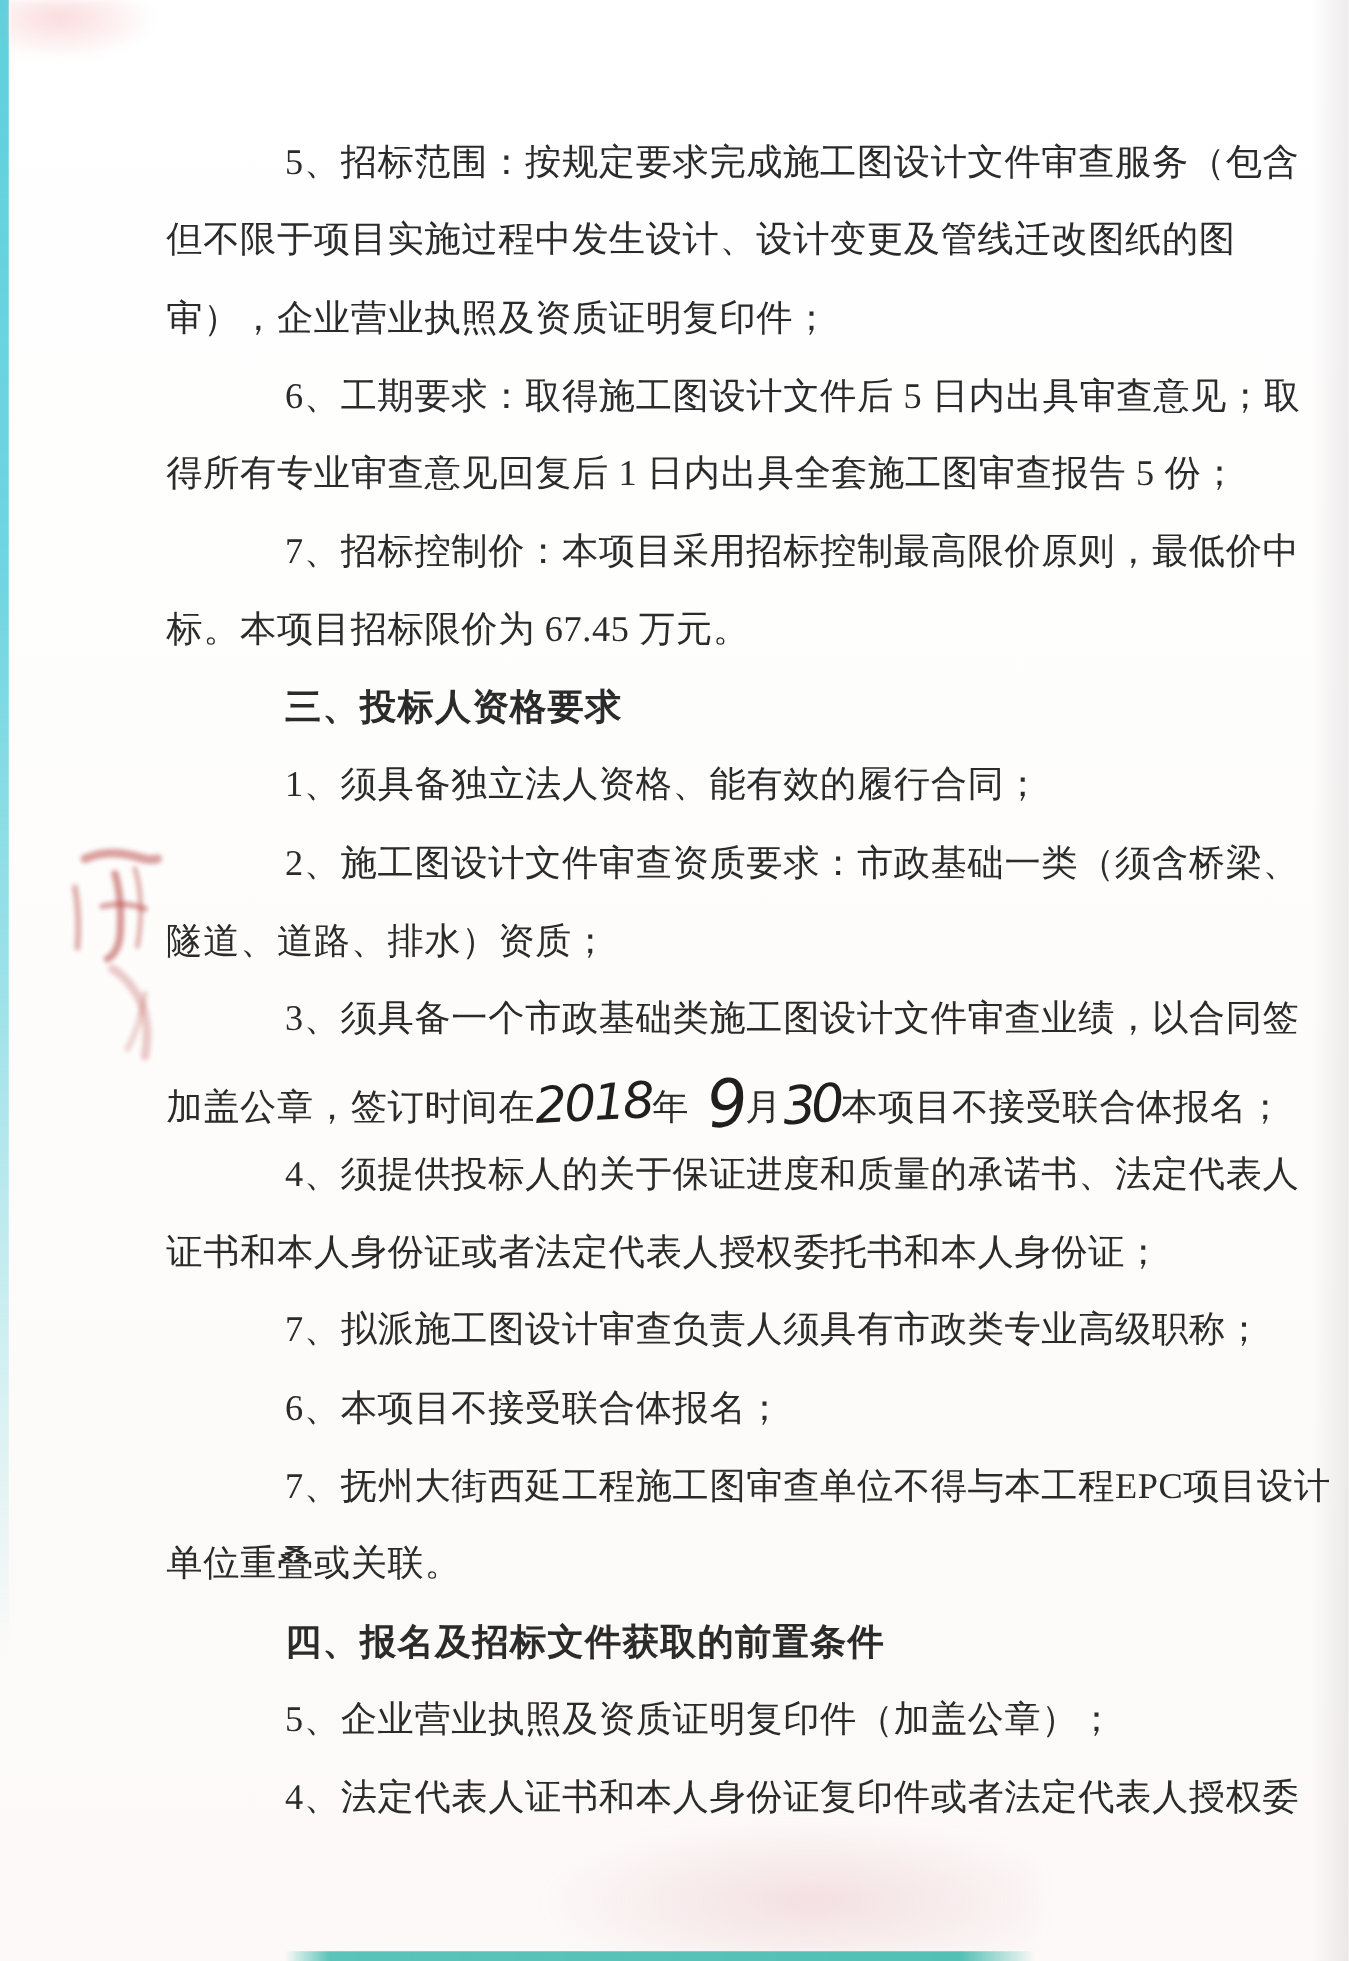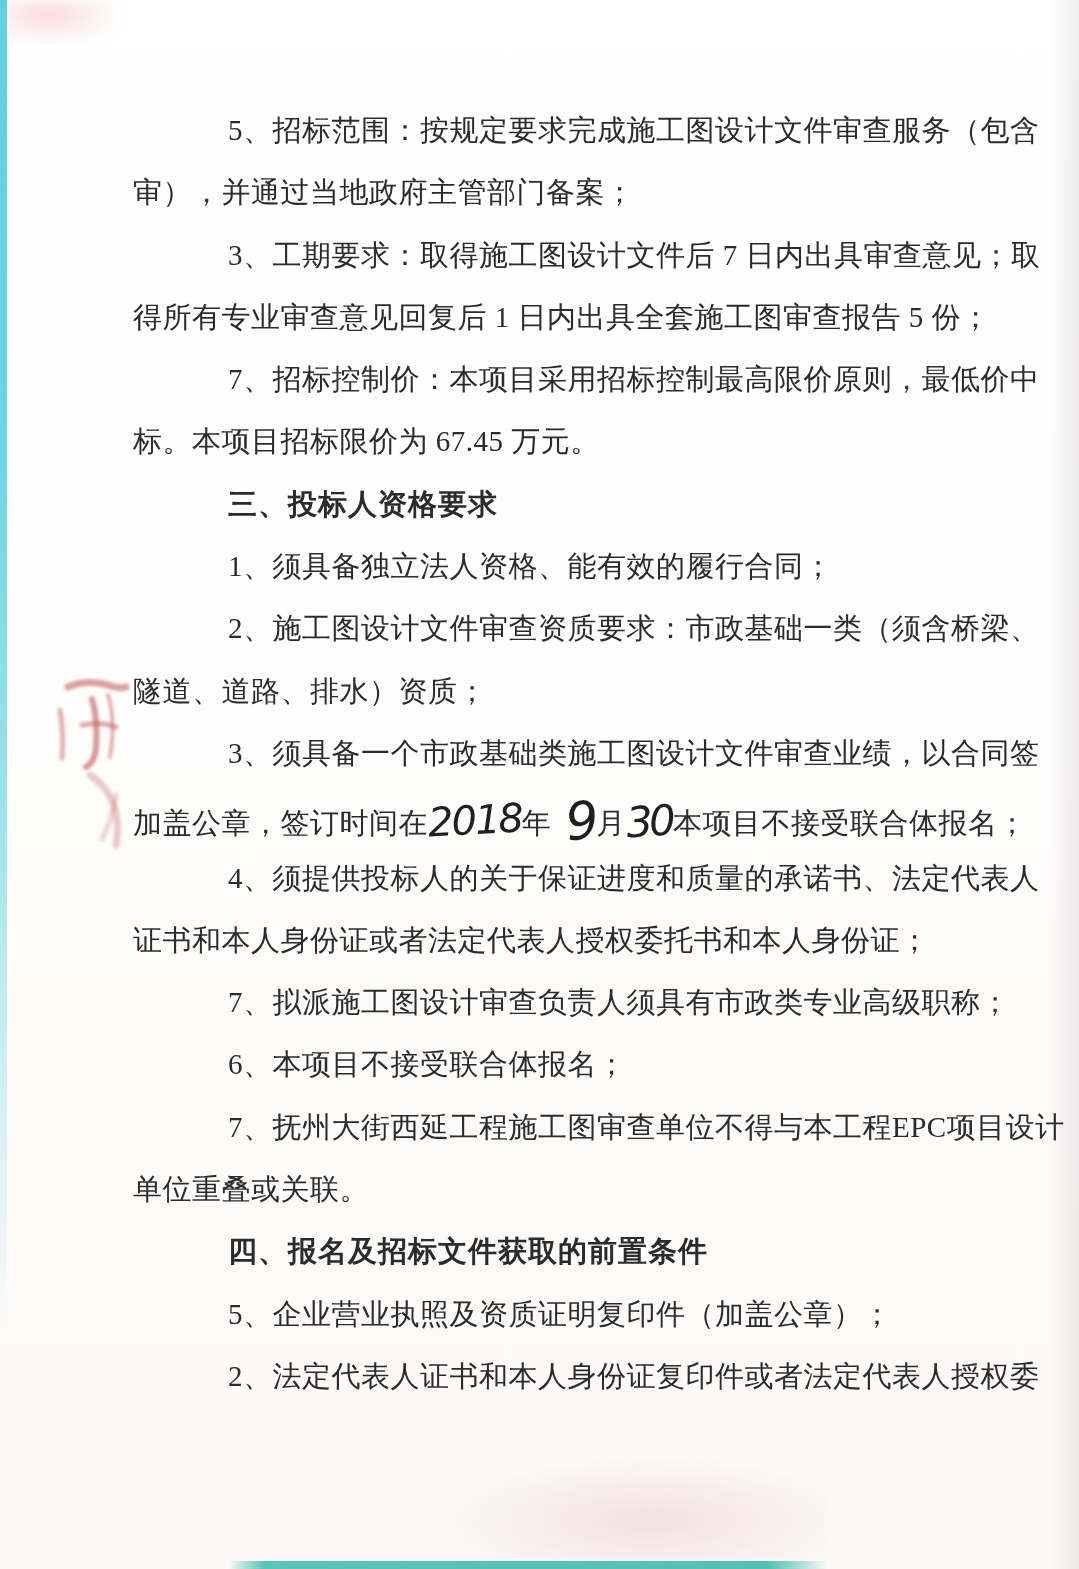--- a/index.html
+++ b/index.html
@@ -101,33 +101,34 @@
     <path d="M62 44 q6 20 4 50 q-2 14 -10 18" stroke-width="6" opacity=".6"></path>
     <path d="M52 70 q18 -4 34 2" stroke-width="5" opacity=".5"></path>
     <path d="M78 40 q8 26 2 62" stroke-width="4" opacity=".45"></path>
     <path d="M60 120 q16 10 24 30 q6 18 2 40" stroke-width="7" opacity=".3"></path>
     <path d="M86 140 q-4 26 -14 44" stroke-width="5" opacity=".25"></path>
   </g>
 </svg>
 
 <div class="doc">
     <div class="line indent">5、招标范围：按规定要求完成施工图设计文件审查服务（包含</div>
-    <div class="line">审），并通过当地政府主管部门备案；</div>
-    <div class="line indent">3、工期要求：取得施工图设计文件后 7 日内出具审查意见；取</div>
+    <div class="line">但不限于项目实施过程中发生设计、设计变更及管线迁改图纸的图</div>
+    <div class="line">审），企业营业执照及资质证明复印件；</div>
+    <div class="line indent">6、工期要求：取得施工图设计文件后 5 日内出具审查意见；取</div>
     <div class="line">得所有专业审查意见回复后 1 日内出具全套施工图审查报告 5 份；</div>
     <div class="line indent">7、招标控制价：本项目采用招标控制最高限价原则，最低价中</div>
     <div class="line">标。本项目招标限价为 67.45 万元。</div>
     <div class="line indent bold">三、投标人资格要求</div>
     <div class="line indent">1、须具备独立法人资格、能有效的履行合同；</div>
     <div class="line indent">2、施工图设计文件审查资质要求：市政基础一类（须含桥梁、</div>
     <div class="line">隧道、道路、排水）资质；</div>
     <div class="line indent">3、须具备一个市政基础类施工图设计文件审查业绩，以合同签</div>
     <div class="line"><span>加盖公章，签订时间在</span><span class="hw hw-year">2018</span><span>年 </span><span class="hw hw-month">9</span><span>月</span><span class="hw hw-day">30</span><span>本项目不接受联合体报名；</span></div>
     <div class="line indent">4、须提供投标人的关于保证进度和质量的承诺书、法定代表人</div>
     <div class="line">证书和本人身份证或者法定代表人授权委托书和本人身份证；</div>
     <div class="line indent">7、拟派施工图设计审查负责人须具有市政类专业高级职称；</div>
     <div class="line indent">6、本项目不接受联合体报名；</div>
     <div class="line indent">7、抚州大街西延工程施工图审查单位不得与本工程EPC项目设计</div>
     <div class="line">单位重叠或关联。</div>
     <div class="line indent bold">四、报名及招标文件获取的前置条件</div>
     <div class="line indent">5、企业营业执照及资质证明复印件（加盖公章）；</div>
-    <div class="line indent">2、法定代表人证书和本人身份证复印件或者法定代表人授权委</div>
+    <div class="line indent">4、法定代表人证书和本人身份证复印件或者法定代表人授权委</div>
   </div>
 
 </body></html>

